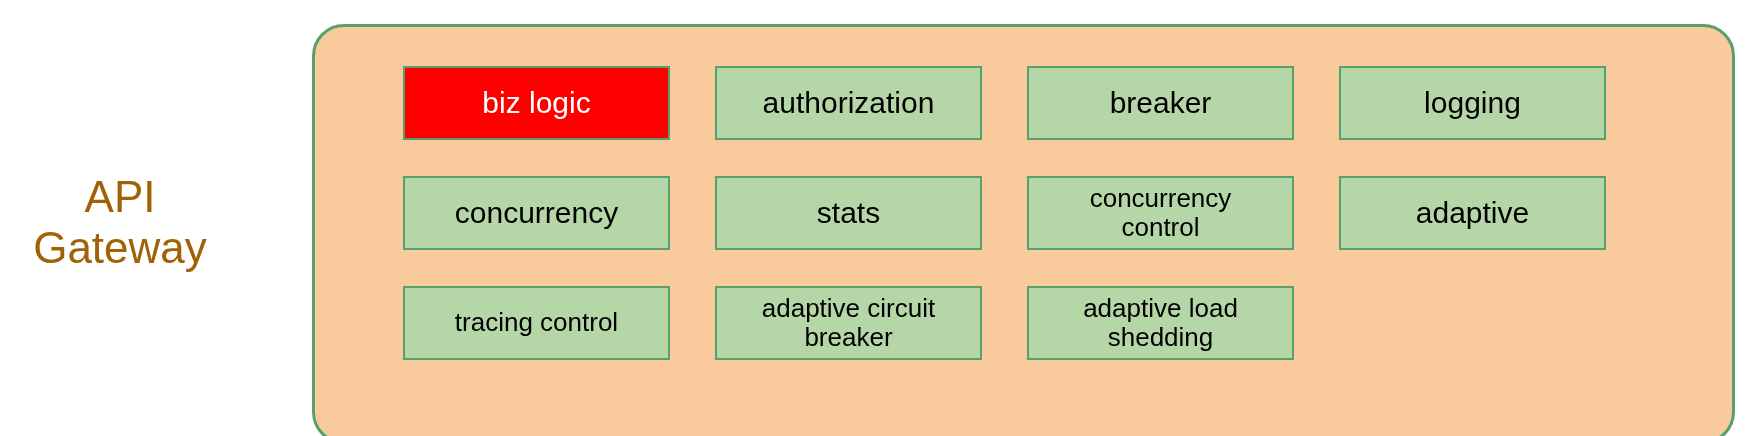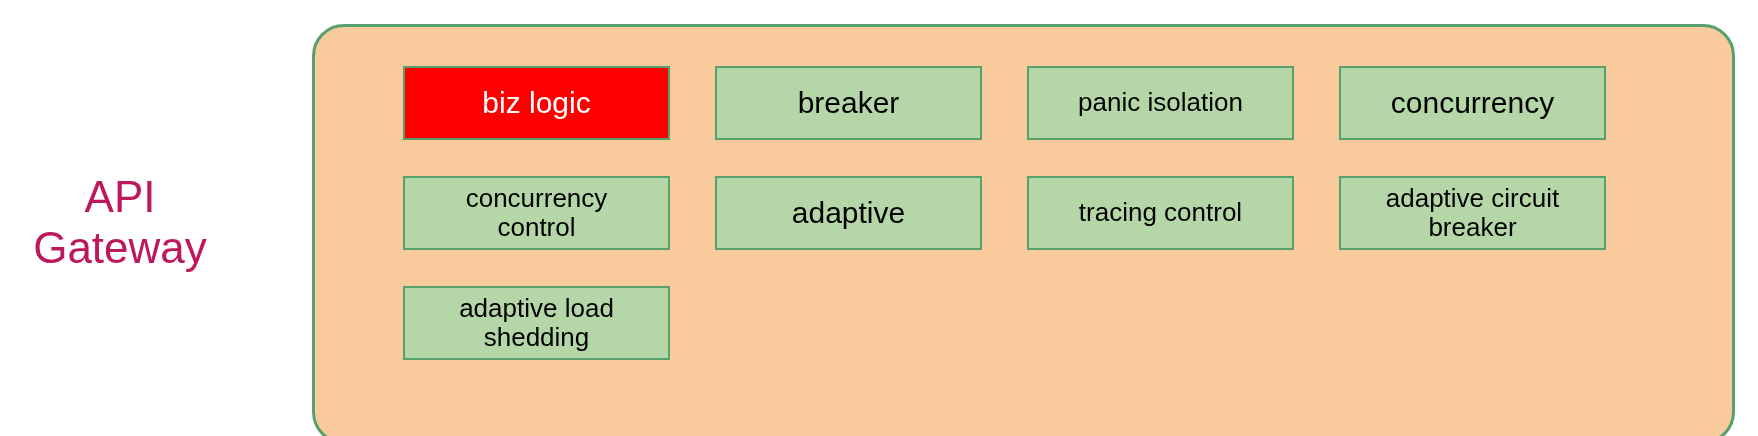--- a/index.html
+++ b/index.html
@@ -16,21 +16,21 @@
     overflow: hidden;
   }
   .gateway-label {
     position: absolute;
     left: 0;
     top: 172px;
     width: 240px;
     text-align: center;
     font-size: 44px;
     line-height: 1.15;
-    color: #be185d;
+    color: #a16207;
     white-space: pre-line;
   }
   .gateway-container {
     position: absolute;
     left: 312px;
     top: 24px;
     width: 1423px;
     height: 420px;
     box-sizing: border-box;
     background: var(--container-fill, #f9cb9c);
@@ -71,24 +71,26 @@
 
 <div class="stage">
 
   <div class="gateway-label">API
 Gateway</div>
 
   <div class="gateway-container">
     <div class="component-grid">
 
       <div class="cell highlight">biz logic</div>
+      <div class="cell">authorization</div>
       <div class="cell">breaker</div>
+      <div class="cell">logging</div>
 
-      <div class="cell small">panic isolation</div>
       <div class="cell">concurrency</div>
+      <div class="cell">stats</div>
       <div class="cell small">concurrency
 control</div>
 
       <div class="cell">adaptive</div>
       <div class="cell small">tracing control</div>
       <div class="cell small">adaptive circuit
 breaker</div>
       <div class="cell small">adaptive load
 shedding</div>
 

